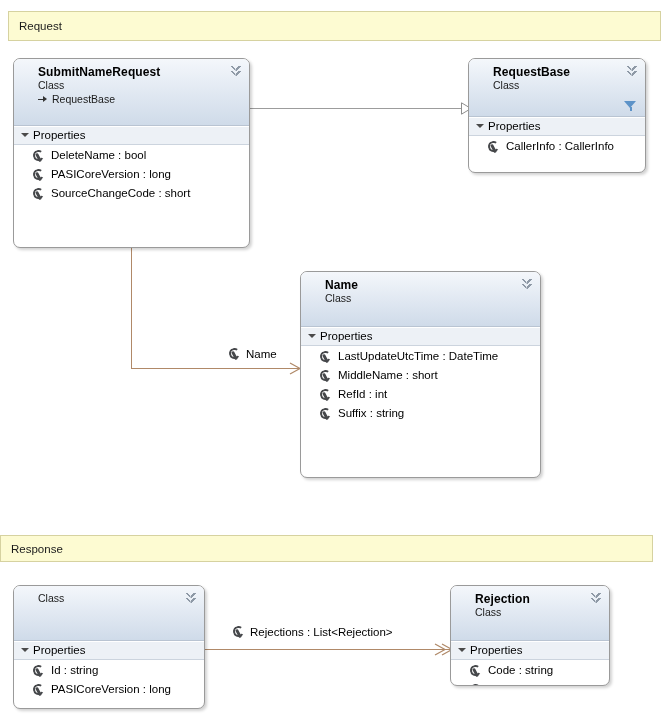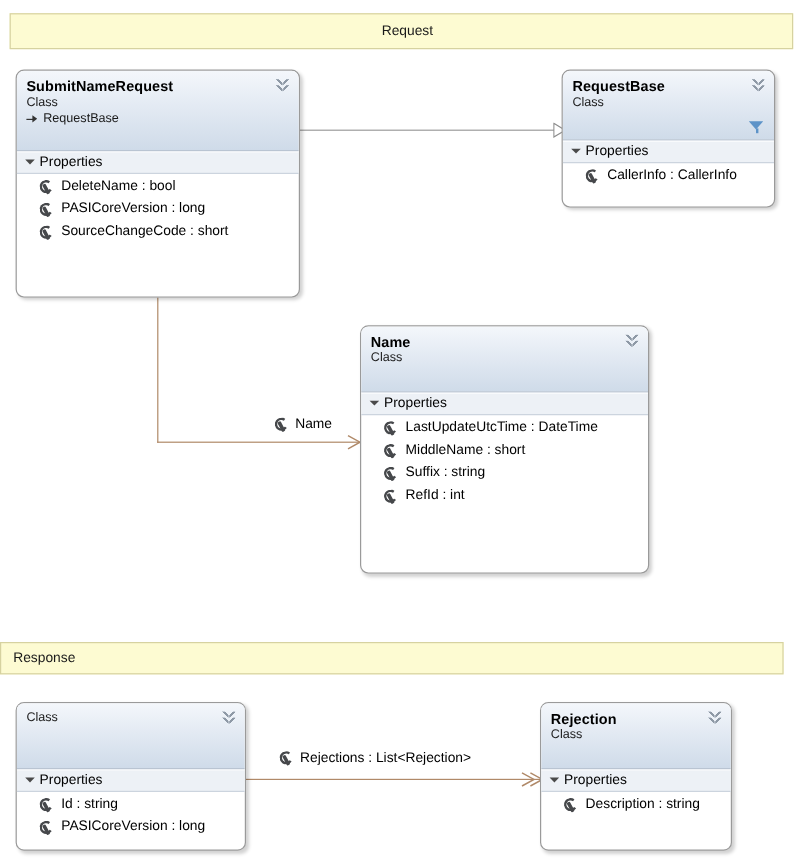--- a/index.html
+++ b/index.html
@@ -37,21 +37,21 @@
     border: 1px solid #9a9a9a;
     border-radius: 7px;
     background: #ffffff;
     box-shadow: 2px 2px 3px rgba(0,0,0,0.18);
     overflow: hidden;
   }
   .cls-header {
     position: relative;
     background: linear-gradient(to bottom, #f4f7fb 0%, #e3eaf3 45%, #cfdbe9 100%);
     border-bottom: 1px solid #b9c4d2;
-    padding: 6px 8px 5px 8px;
+    padding: 6px 8px 5px 24px;
     box-sizing: border-box;
   }
   .cls-name {
     font-weight: bold;
     font-size: 12px;
     line-height: 14px;
     color: #000;
     letter-spacing: 0.1px;
   }
   .cls-stereo {
@@ -209,21 +209,21 @@
     gap: 6px;
     font-size: 11.5px;
     white-space: nowrap;
     background: transparent;
     color: #000;
   }
 </style>
 </head>
 <body>
 
-<div class="band" style="left:8px; top:11px; width:653px; height:30px;justify-content:center;">
+<div class="band" style="left:8px; top:11px; width:653px; height:30px;">
   <span>Request</span>
 </div>
 
 <div class="band" style="left:0; top:535px; width:653px; height:27px;">
   <span>Response</span>
 </div>
 
 <div class="conn" style="left:250px; top:108px; width:212px; height:1px;"></div>
 <div class="tri-outline" style="left:461px; top:102px;">
   <svg width="11" height="13" viewBox="0 0 11 13">
@@ -357,28 +357,28 @@
           <i class="head"></i>
           <i class="handle"></i>
         </span>
       <span>MiddleName : short</span>
     </div>
     <div class="member">
       <span class="wrench">
           <i class="head"></i>
           <i class="handle"></i>
         </span>
+      <span>RefId : int</span>
+    </div>
+    <div class="member">
+      <span class="wrench">
+          <i class="head"></i>
+          <i class="handle"></i>
+        </span>
       <span>Suffix : string</span>
-    </div>
-    <div class="member">
-      <span class="wrench">
-          <i class="head"></i>
-          <i class="handle"></i>
-        </span>
-      <span>RefId : int</span>
     </div>
   </div>
 </div>
 
 <div class="clsbox" style="left:13px; top:585px; width:192px; height:124px;">
   <div class="cls-header" style="height:55px;">
     <div class="cls-stereo">Class</div>
     <div class="chev">
         <i class="a"></i>
         <i class="b"></i>
@@ -399,35 +399,42 @@
     <div class="member">
       <span class="wrench">
           <i class="head"></i>
           <i class="handle"></i>
         </span>
       <span>PASICoreVersion : long</span>
     </div>
   </div>
 </div>
 
-<div class="clsbox" style="left:450px; top:585px; width:160px; height:124px;">
+<div class="clsbox" style="left:450px; top:585px; width:160px; height:101px;">
   <div class="cls-header" style="height:55px;">
     <div class="cls-name">Rejection</div>
     <div class="cls-stereo">Class</div>
     <div class="chev">
         <i class="a"></i>
         <i class="b"></i>
       </div>
   </div>
   <div class="compart-title">
     <span class="tri"></span>
     <span>Properties</span>
   </div>
   <div class="members">
     <div class="member">
       <span class="wrench">
           <i class="head"></i>
           <i class="handle"></i>
         </span>
+      <span>Code : string</span>
+    </div>
+    <div class="member">
+      <span class="wrench">
+          <i class="head"></i>
+          <i class="handle"></i>
+        </span>
       <span>Description : string</span>
     </div>
   </div>
 </div>
 
 </body></html>

